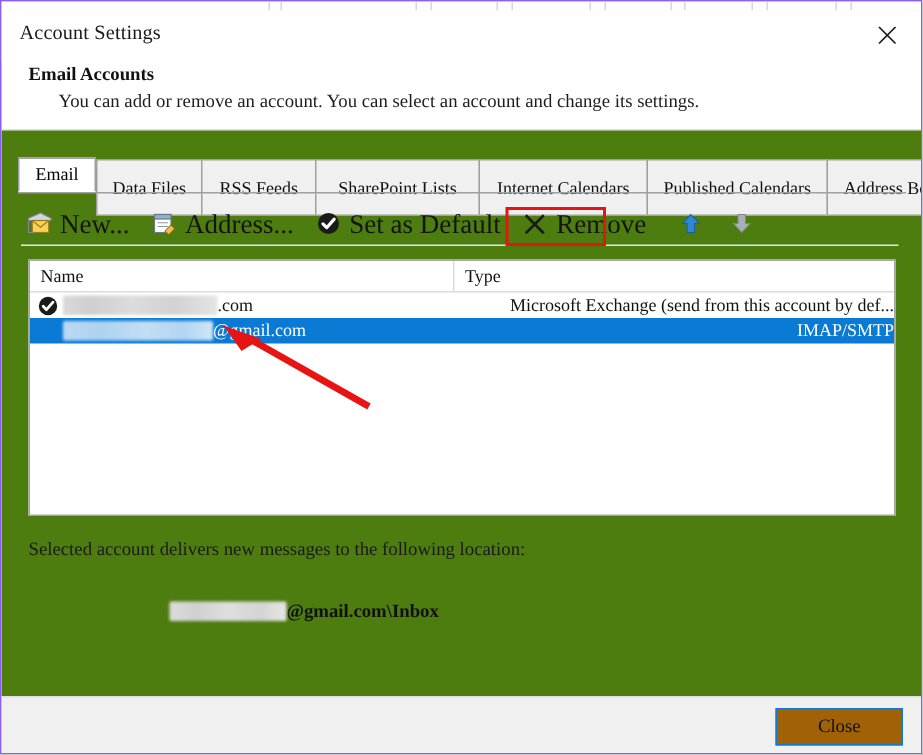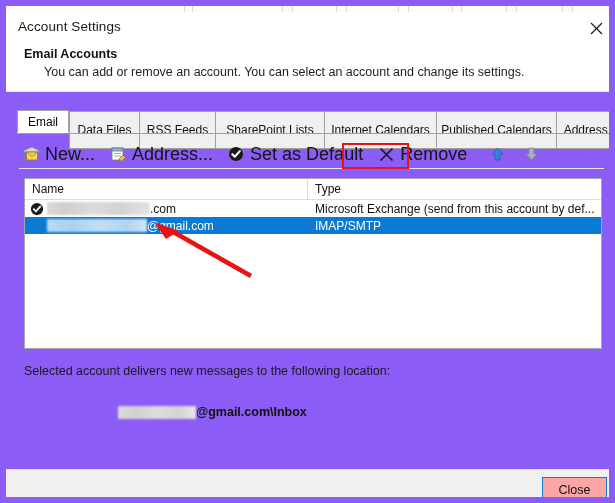--- a/index.html
+++ b/index.html
@@ -16,23 +16,24 @@
     position: relative;
   }
 
   
   .window {
     position: absolute;
     left: 0; top: 0;
     width: 615px;
     height: 503px;
     background: #ffffff;
-    border: 6px solid #8b5cf6;
+    border: 1px solid #8b5cf6;
     box-sizing: border-box;
     overflow: hidden;
+    font-family: Liberation Serif, serif;
   }
   
   .top-artifact {
     position: absolute;
     left: 0; top: 0;
     width: 615px; height: 6px;
     background: #fdfdfd;
     border-bottom: 1px solid #efefef;
     overflow: hidden;
   }
@@ -99,21 +100,22 @@
     background: #e2e2e2;
   }
 
   
   .panel {
     position: absolute;
     left: 0;
     top: 86px;
     width: 613px;
     height: 377px;
-    background: #8b5cf6;
+    background: #4d7c0f;
+    text-align: right;
   }
 
   
   .tabstrip {
     position: absolute;
     left: 11px;
     top: 19px;
     width: 592px;
     height: 23px;
   }
@@ -363,23 +365,23 @@
     top: 463px;
     width: 613px;
     height: 38px;
     background: #f0f0f0;
     border-top: 1px solid #dedede;
   }
   .close-btn {
     position: absolute;
     right: 12px;
     top: 7px;
-    width: 65px;
+    width: 85px;
     height: 25px;
-    background: #fca5a5;
+    background: #a16207;
     border: 1px solid #0f7ad5;
     box-sizing: border-box;
     font-size: 12.5px;
     color: #111;
     display: flex;
     align-items: center;
     justify-content: center;
     cursor: default;
   }
 </style>

